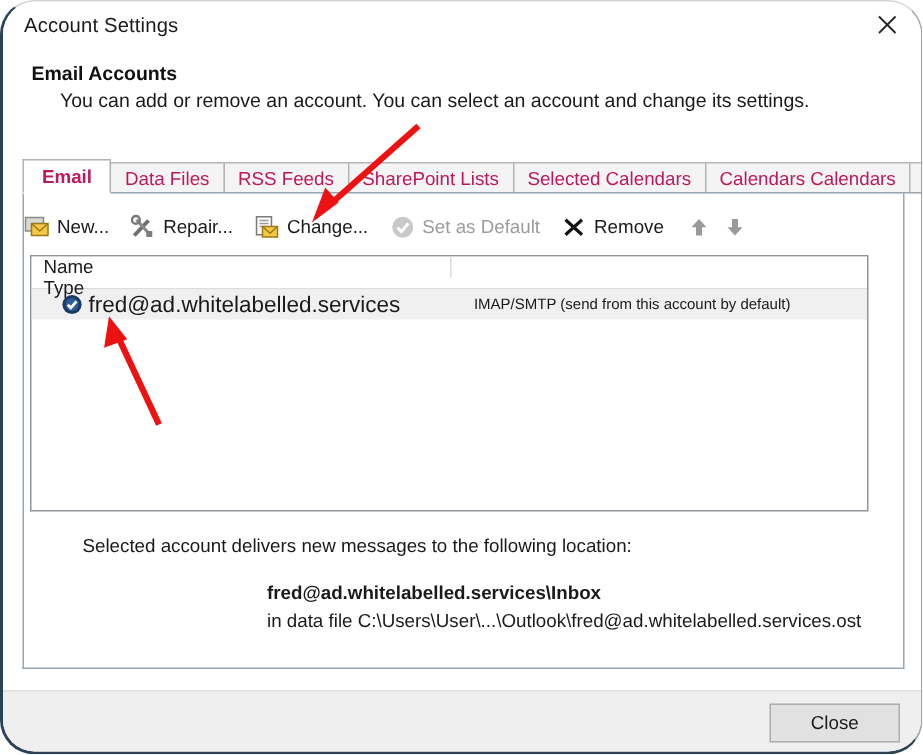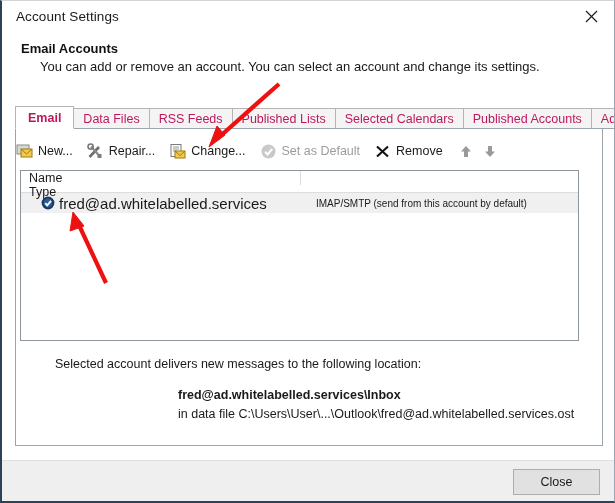--- a/index.html
+++ b/index.html
@@ -15,20 +15,21 @@
     position: relative;
     width: 615px;
     height: 503px;
     box-sizing: border-box;
     background: #ffffff;
     border-left: 2px solid #2b4257;
     border-right: 1px solid #9aa5ad;
     border-top: 1px solid #cfd4d8;
     border-bottom: 2px solid #2b4257;
     overflow: hidden;
+    border-radius: 23px;
   }
 
   
   .titlebar {
     position: absolute;
     left: 0; top: 0;
     width: 612px;
     height: 31px;
     background: #ffffff;
     border-bottom: 1px solid #ffffff;
@@ -297,27 +298,27 @@
     <div class="tab selected">
       <span>Email</span>
     </div>
     <div class="tab">
       <span>Data Files</span>
     </div>
     <div class="tab">
       <span>RSS Feeds</span>
     </div>
     <div class="tab">
-      <span>Published Lists</span>
+      <span>SharePoint Lists</span>
     </div>
     <div class="tab">
       <span>Selected Calendars</span>
     </div>
     <div class="tab">
-      <span>Published Accounts</span>
+      <span>Calendars Calendars</span>
     </div>
     <div class="tab">
       <span>Address Books</span>
     </div>
   </div>
 
   <div class="toolbar">
 
     <div class="tb-item">
       <span class="tb-ico">

